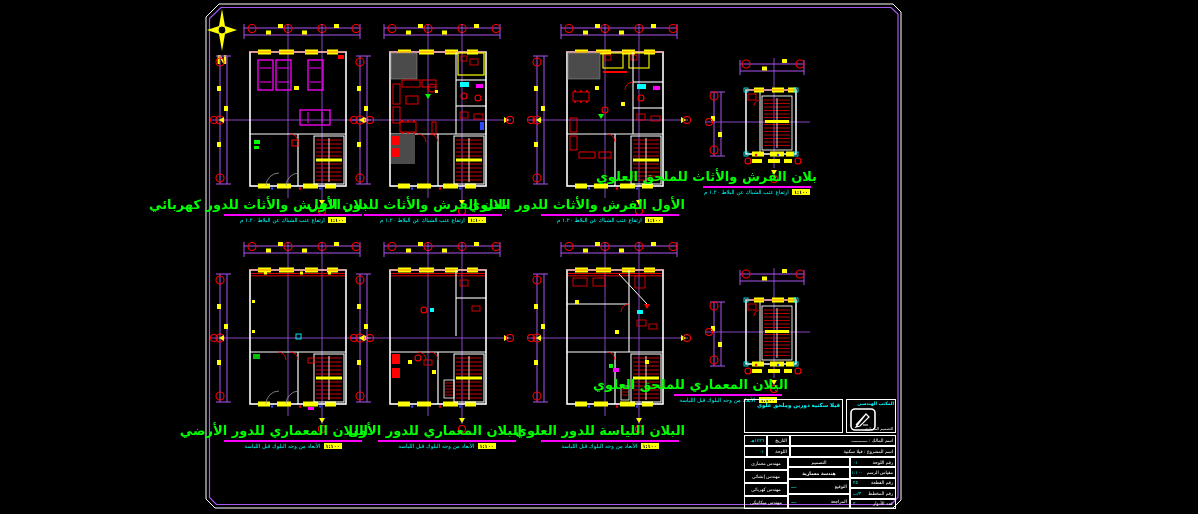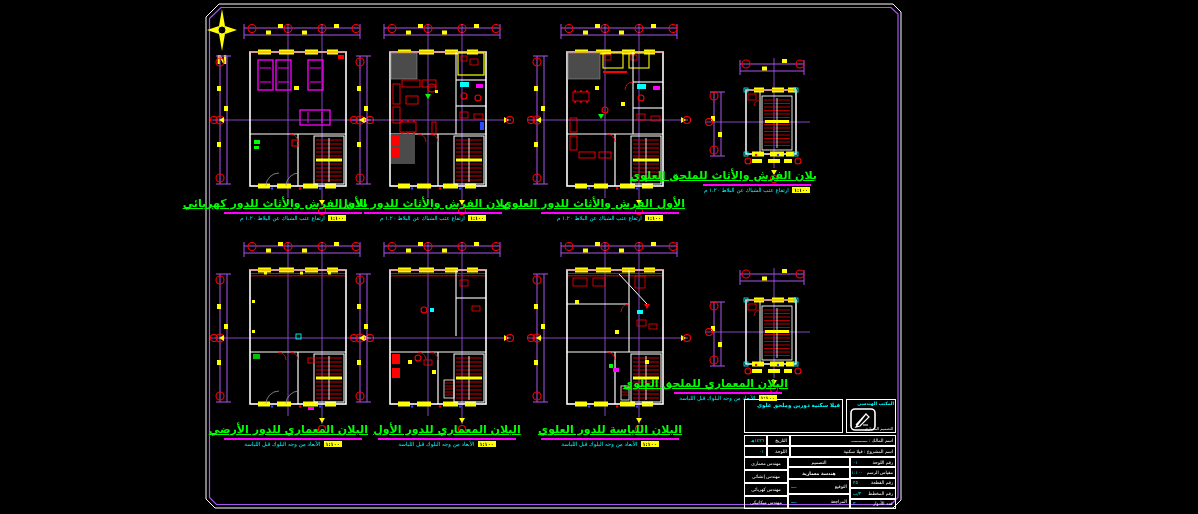--- a/index.html
+++ b/index.html
@@ -2,21 +2,21 @@
 <html><head>
 <meta charset="utf-8">
 <style>
   html,body{margin:0;padding:0;background:#000;}
   body{width:1198px;height:514px;position:relative;overflow:hidden;
        font-family:"DejaVu Sans",sans-serif;}
   svg{display:block;}
   .abs{position:absolute;}
   .plan{position:absolute;margin:0;padding:0;}
   .plan-label{position:absolute;text-align:center;}
-  .plan-title{color:#00ff00;font-size:11px;font-weight:bold;line-height:1.15;white-space:nowrap;text-decoration:underline;}
+  .plan-title{color:#00ff00;font-size:13px;font-weight:bold;line-height:1.15;white-space:nowrap;}
   .rule{height:2px;background:#ff00ff;margin:1px 6px 1px 6px;}
   .plan-sub{color:#00ffff;font-size:5.5px;display:flex;justify-content:center;align-items:center;gap:3px;white-space:nowrap;}
   .scale-chip{background:#ffff00;color:#000;font-size:5px;font-weight:bold;padding:0 2px;line-height:1.3;}
   
   #title-block{position:absolute;left:744px;top:399px;width:152px;height:110px;color:#fff;}
   .tb-box{position:absolute;border:1px solid #fff;box-sizing:border-box;}
   .tb-cyan{color:#00ffff;}
   .tb-cell{position:absolute;border:1px solid #fff;box-sizing:border-box;overflow:hidden;
            display:flex;align-items:center;color:#fff;}
   .tb-cell .lbl{flex:1;text-align:right;padding:0 2px;font-size:4.5px;white-space:nowrap;}

